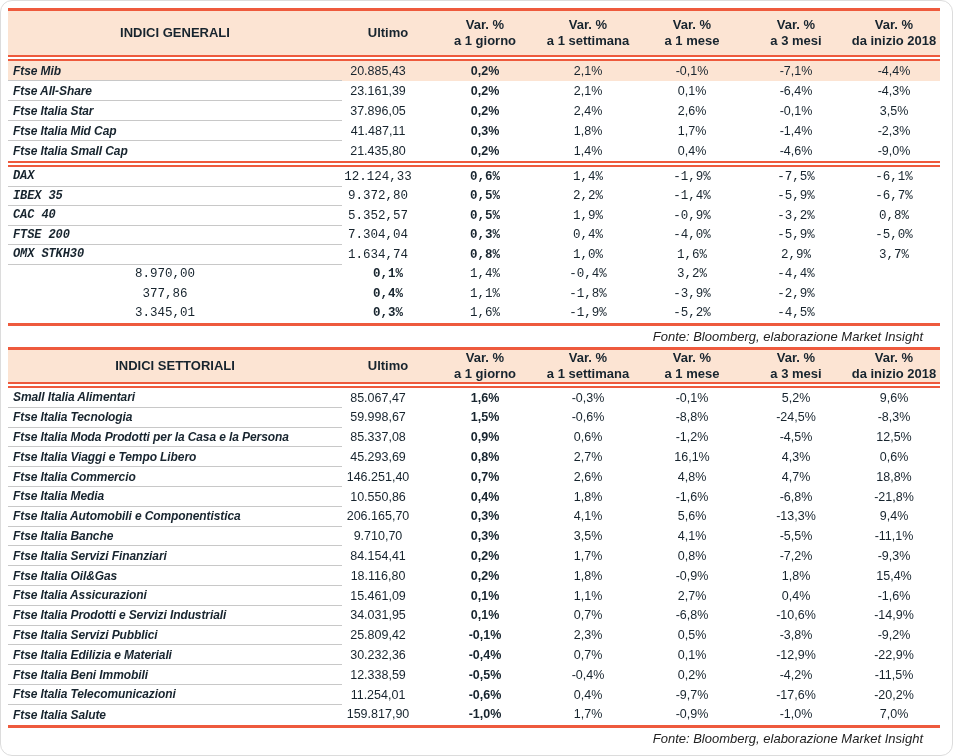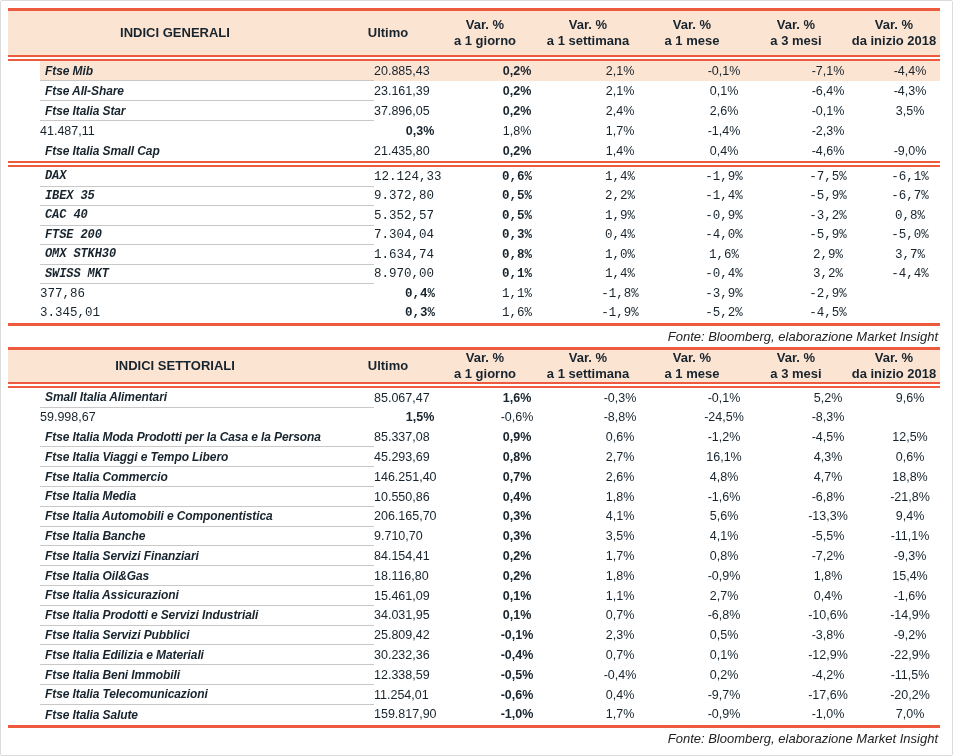--- a/index.html
+++ b/index.html
@@ -5,58 +5,58 @@
   * { margin:0; padding:0; box-sizing:border-box; }
   html,body { background:#ffffff; }
   body {
     font-family:"Liberation Sans","DejaVu Sans",sans-serif;
     color:#17242e;
     width:953px; height:756px;
   }
   .page {
     width:953px; height:756px;
     border:1px solid #dcdcdc;
-    border-radius:2px;
+    border-radius:12px;
     padding:7px 12px 0 7px;
     background:#ffffff;
   }
   .mtable { width:100%; }
   .red-line { height:3px; background:#ee5a3d; }
   .dbl-line { height:6px; border-top:2px solid #ee5a3d; border-bottom:2px solid #ee5a3d; background:#ffffff; }
   .grid {
     display:grid;
     grid-template-columns:334px 92px 102px 104px 104px 104px 1fr;
     align-items:center;
   }
   .thead {
     background:#fce4d3;
     height:44px;
   }
   .thead.h2 { height:32px; }
   .th { text-align:center; font-weight:bold; font-size:13px; line-height:16px; }
   .th .l2 { display:block; }
-  .row { height:20px;margin-left:32px; }
+  .row { height:20px; }
   .sec-b .row { height:19.5px;font-family:Liberation Mono, monospace; }
   .t2 .row { height:19.8px; }
   .row.hl { background:#fce4d3; }
   .cell { font-size:12.5px; line-height:1; white-space:nowrap; overflow:hidden; }
   .c-name {
     font-weight:bold; font-style:italic; font-size:12px;
     letter-spacing:-0.1px;
     padding-left:5px; height:100%;
     display:flex; align-items:center;
   }
   .sec .row:not(:last-child) .c-name,
   .t2 .row:not(:last-child) .c-name { border-bottom:1px solid #c8c8c8; }
-  .c-ultimo { text-align:left; padding-right:20px; }
+  .c-ultimo { text-align:center; padding-right:20px; }
   .c-var { text-align:center; }
   .c-bold { font-weight:bold; }
   .fonte {
     text-align:right; font-style:italic; font-size:13px;
-    color:#222222; height:19px; line-height:19px; margin:1px 2px 1px 0;
+    color:#222222; height:19px; line-height:19px; margin:1px 17px 1px 0;
   }
 </style>
 </head>
 <body>
 
 <div class="page">
 
   <div class="mtable">
     <div class="red-line"></div>
     <div class="grid thead">
@@ -106,20 +106,21 @@
         <div class="grid row">
           <div class="cell c-name">Ftse Italia Star</div>
           <div class="cell c-ultimo">37.896,05</div>
           <div class="cell c-var c-bold">0,2%</div>
           <div class="cell c-var">2,4%</div>
           <div class="cell c-var">2,6%</div>
           <div class="cell c-var">-0,1%</div>
           <div class="cell c-var">3,5%</div>
         </div>
         <div class="grid row">
+          <div class="cell c-name">Ftse Italia Mid Cap</div>
           <div class="cell c-ultimo">41.487,11</div>
           <div class="cell c-var c-bold">0,3%</div>
           <div class="cell c-var">1,8%</div>
           <div class="cell c-var">1,7%</div>
           <div class="cell c-var">-1,4%</div>
           <div class="cell c-var">-2,3%</div>
         </div>
         <div class="grid row">
           <div class="cell c-name">Ftse Italia Small Cap</div>
           <div class="cell c-ultimo">21.435,80</div>
@@ -171,21 +172,20 @@
         <div class="grid row">
           <div class="cell c-name">OMX STKH30</div>
           <div class="cell c-ultimo">1.634,74</div>
           <div class="cell c-var c-bold">0,8%</div>
           <div class="cell c-var">1,0%</div>
           <div class="cell c-var">1,6%</div>
           <div class="cell c-var">2,9%</div>
           <div class="cell c-var">3,7%</div>
         </div>
         <div class="grid row">
-          <div class="cell c-name">SWISS MKT</div>
           <div class="cell c-ultimo">8.970,00</div>
           <div class="cell c-var c-bold">0,1%</div>
           <div class="cell c-var">1,4%</div>
           <div class="cell c-var">-0,4%</div>
           <div class="cell c-var">3,2%</div>
           <div class="cell c-var">-4,4%</div>
         </div>
         <div class="grid row">
           <div class="cell c-ultimo">377,86</div>
           <div class="cell c-var c-bold">0,4%</div>
@@ -238,20 +238,21 @@
         <div class="grid row">
           <div class="cell c-name">Small Italia Alimentari</div>
           <div class="cell c-ultimo">85.067,47</div>
           <div class="cell c-var c-bold">1,6%</div>
           <div class="cell c-var">-0,3%</div>
           <div class="cell c-var">-0,1%</div>
           <div class="cell c-var">5,2%</div>
           <div class="cell c-var">9,6%</div>
         </div>
         <div class="grid row">
+          <div class="cell c-name">Ftse Italia Tecnologia</div>
           <div class="cell c-ultimo">59.998,67</div>
           <div class="cell c-var c-bold">1,5%</div>
           <div class="cell c-var">-0,6%</div>
           <div class="cell c-var">-8,8%</div>
           <div class="cell c-var">-24,5%</div>
           <div class="cell c-var">-8,3%</div>
         </div>
         <div class="grid row">
           <div class="cell c-name">Ftse Italia Moda Prodotti per la Casa e la Persona</div>
           <div class="cell c-ultimo">85.337,08</div>

